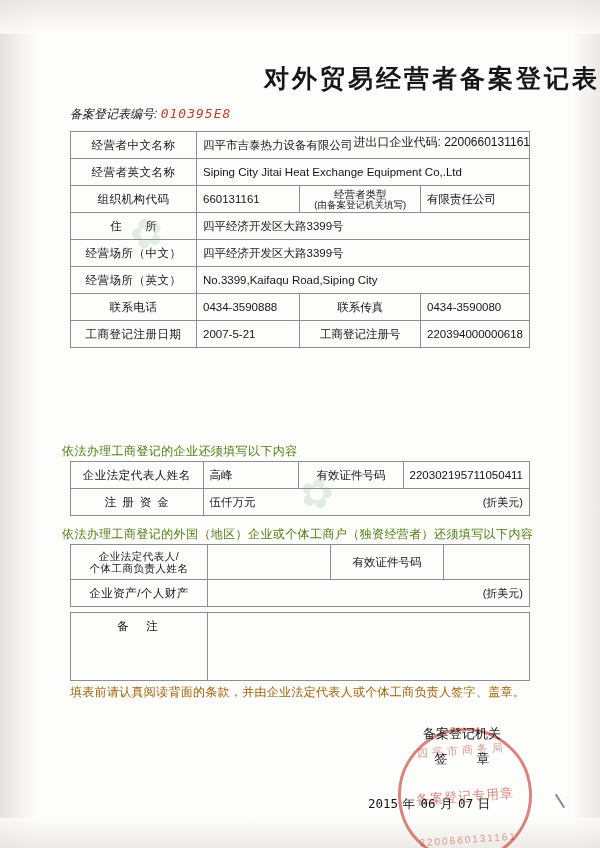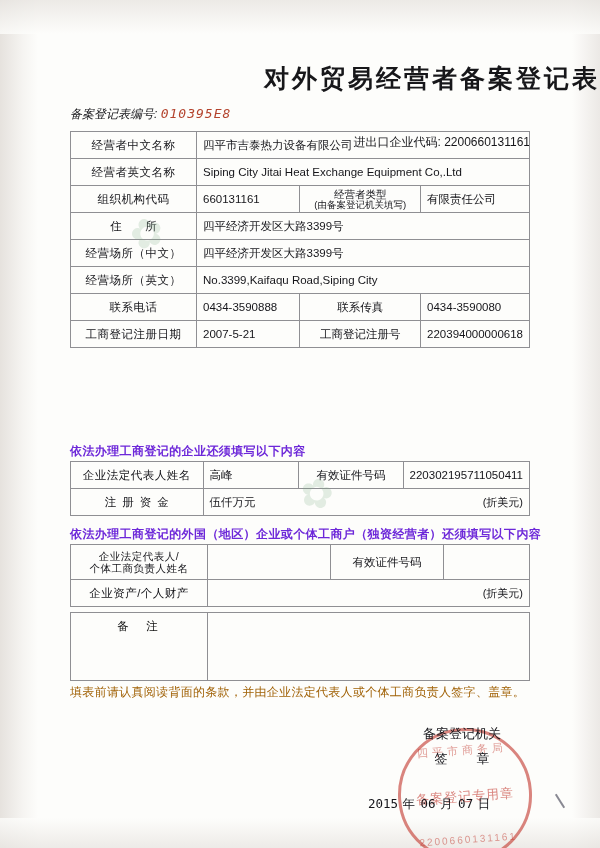--- a/index.html
+++ b/index.html
@@ -137,24 +137,24 @@
   .twoline {
     line-height: 1.15;
     text-align: center;
     font-size: 10.5px;
   }
   .twoline .l1 { display:block; }
   .twoline .l2 { display:block; font-size: 9.5px; }
 
   .section-note {
     position: absolute;
-    left: 70px;
+    left: 62px;
     font-size: 12px;
-    color: #6d28d9;
-    font-weight: bold;
+    color: #4d7c0f;
+    font-weight: normal;
     letter-spacing: 0.4px;
     white-space: nowrap;
   }
   .note1 { top: 443px; }
   .note2 { top: 526px; }
 
   table.sec {
     position: absolute;
     left: 70px;
     width: 460px;

